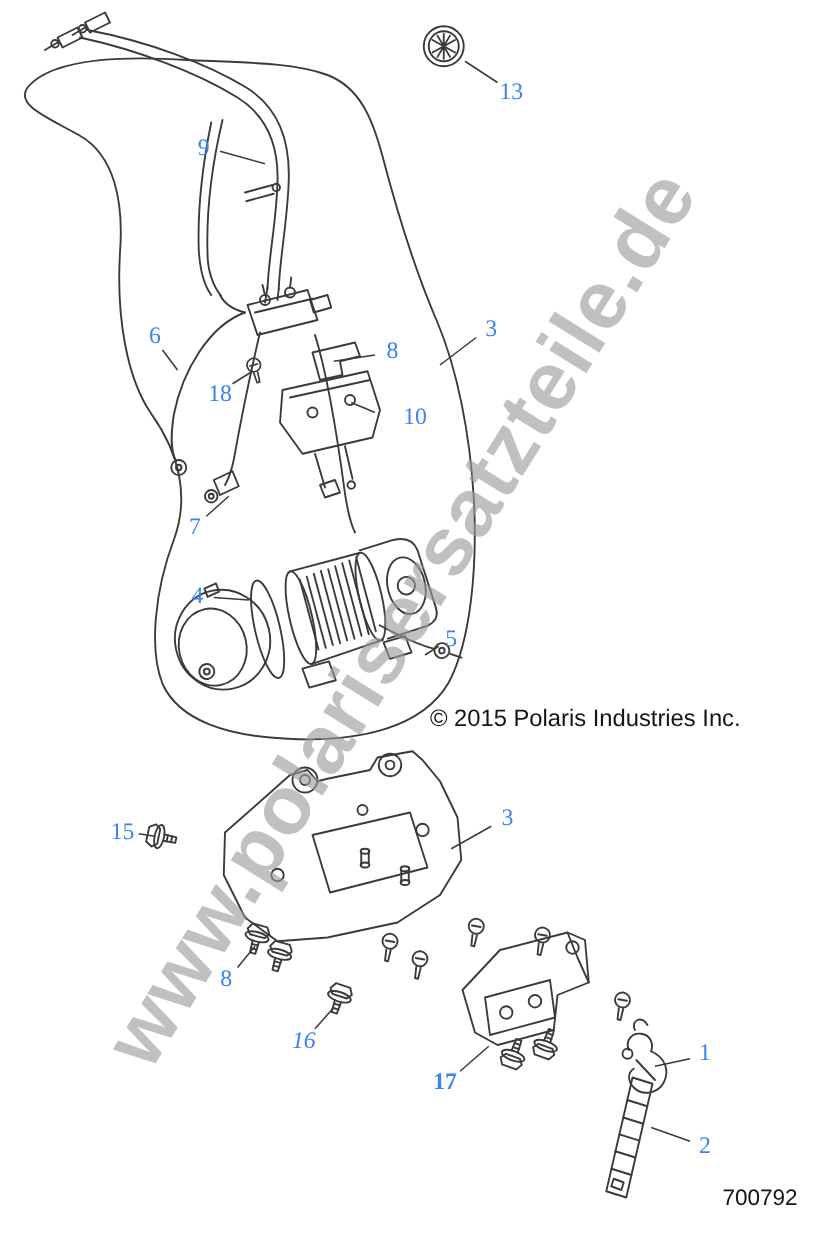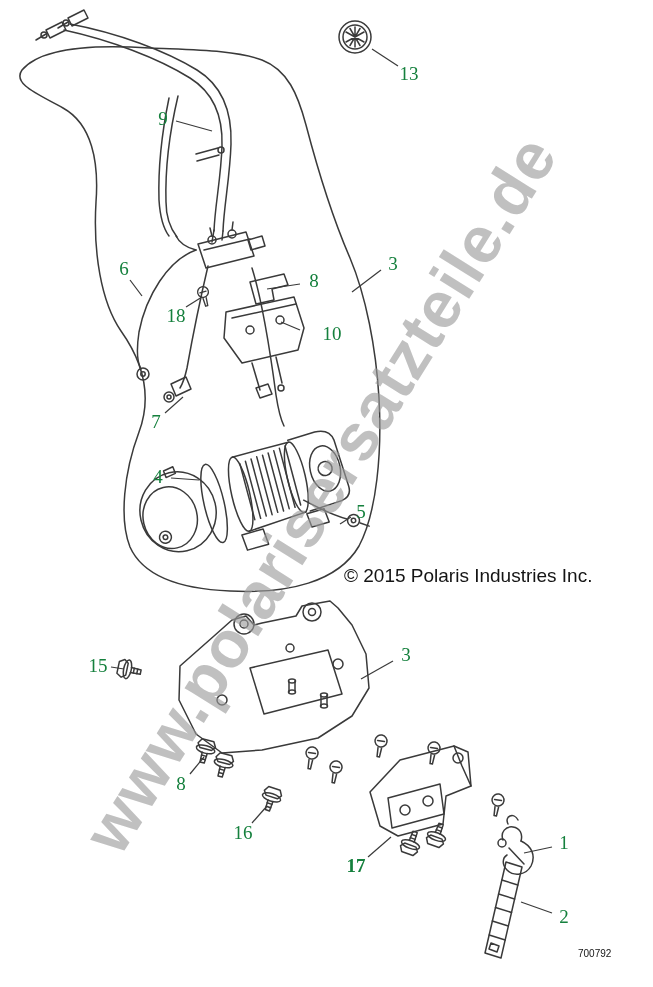--- a/index.html
+++ b/index.html
@@ -27,31 +27,31 @@
     color:var(--watermark,#9b9b9b);
     opacity:.62;
     z-index:2;
     pointer-events:none;
   }
   .callout{
     position:absolute;
     transform:translate(-50%,-50%);
     font-family:"Liberation Serif", serif;
     font-size:19px;
-    color:#15803d;
+    color:#3b82f6;
     z-index:3;
   }
   .copyright{
     position:absolute;left:344px;top:565px;
     font-size:19px;color:var(--text,#141414);
     z-index:3;white-space:nowrap;
   }
   .part-number{
     position:absolute;left:578px;top:948px;
-    font-size:10px;color:var(--text,#141414);
+    font-size:18px;color:var(--text,#141414);
     z-index:3;
   }
 </style>
 </head>
 <body>
 
 <div class="canvas">
 
   <svg class="drawing" width="653" height="987" viewBox="0 0 653 987">
     <defs>
@@ -249,20 +249,20 @@
       <div class="callout" style="left: 124px; top: 269px;">6</div>
       <div class="callout" style="left: 156px; top: 422px;">7</div>
       <div class="callout" style="left: 314px; top: 281px;">8</div>
       <div class="callout" style="left: 163px; top: 119px;">9</div>
       <div class="callout" style="left: 314px; top: 334px; padding-left: 36px;">10</div>
       <div class="callout" style="left: 176px; top: 316px;">18</div>
       <div class="callout" style="left: 406px; top: 655px;">3</div>
       <div class="callout" style="left: 409px; top: 74px;">13</div>
       <div class="callout" style="left: 181px; top: 784px;">8</div>
       <div class="callout" style="left: 98px; top: 666px;">15</div>
-      <div class="callout" style="left: 243px; top: 833px;">16</div>
+      <div class="callout" style="left: 243px; top: 833px; font-style: italic;">16</div>
       <div class="callout" style="left: 356px; top: 866px; font-weight: bold;">17</div>
     </div>
 
   <div class="copyright">© 2015 Polaris Industries Inc.</div>
   <div class="part-number">700792</div>
 
 </div>
 
 </body></html>

